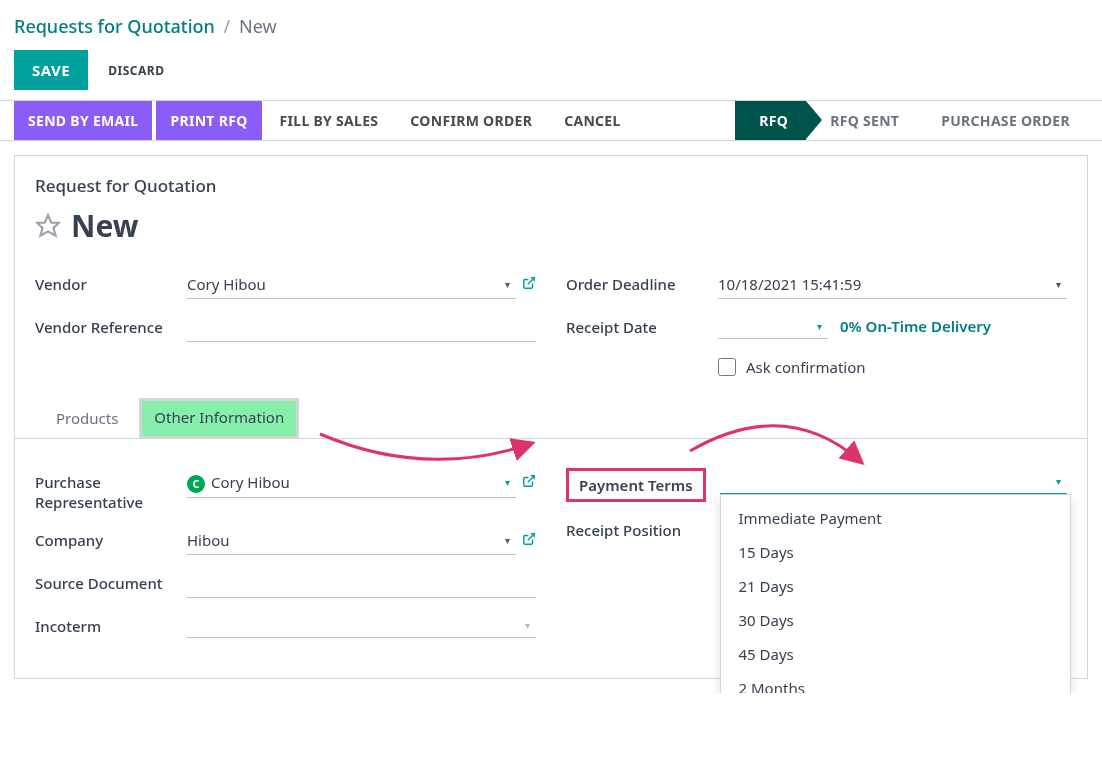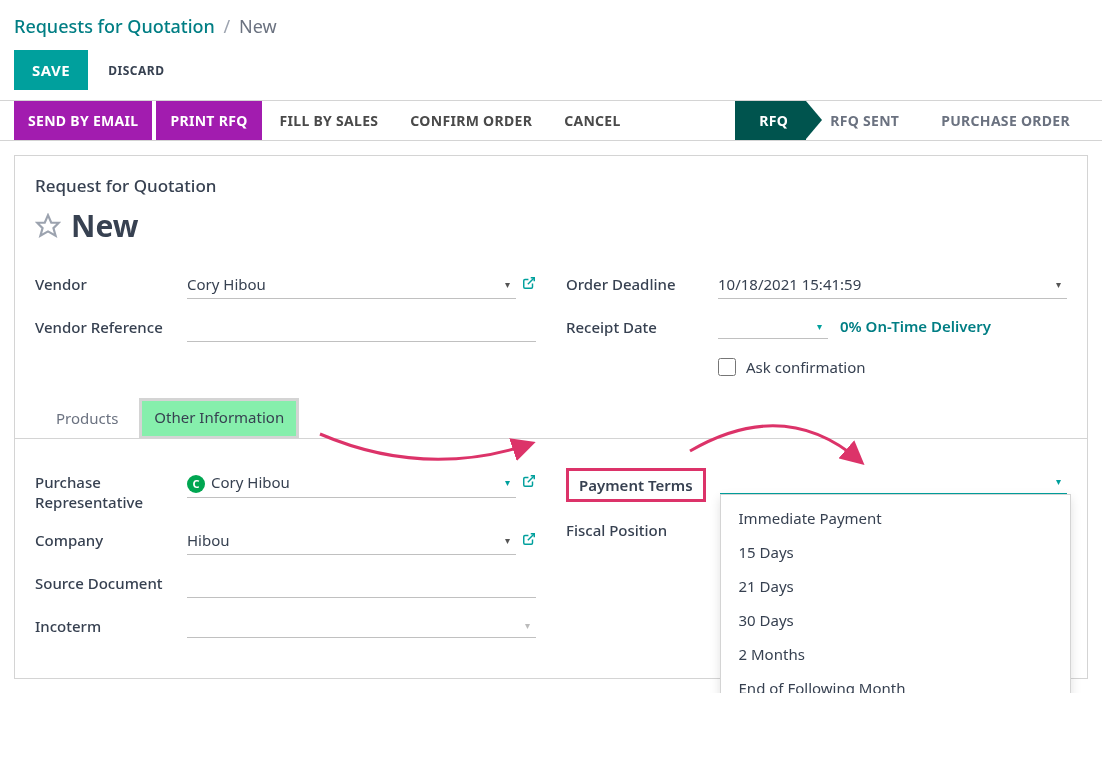--- a/index.html
+++ b/index.html
@@ -9,21 +9,21 @@
   .breadcrumb { font-size: 18px; margin-bottom: 12px; }
   .breadcrumb .parent { color: #017e84; font-weight: 500; }
   .breadcrumb .sep { color: #9ca3af; margin: 0 4px; }
   .breadcrumb .current { color: #6b7280; }
   
   .header-buttons { display: flex; gap: 20px; align-items: center; }
   .btn-save { background: #00a09d; color: #fff; font-weight: 700; padding: 10px 18px; border: none; font-size: 15px; cursor: pointer; letter-spacing: 0.5px; }
   .btn-discard { background: none; border: none; color: #374151; font-weight: 700; font-size: 12px; cursor: pointer; letter-spacing: 0.5px; }
   
   .action-bar { display: flex; align-items: center; background: #fff; border-top: 1px solid #d4d4d4; border-bottom: 1px solid #d4d4d4; padding: 0 14px; gap: 4px; }
-  .action-btn { background: #a21caf; color: #fff; font-weight: 700; padding: 10px 14px; border: none; font-size: 14px; cursor: pointer; letter-spacing: 0.3px; }
+  .action-btn { background: #8b5cf6; color: #fff; font-weight: 700; padding: 10px 14px; border: none; font-size: 14px; cursor: pointer; letter-spacing: 0.3px; }
   .action-link { background: none; border: none; color: #4a4a4a; font-weight: 700; font-size: 14px; padding: 10px 14px; cursor: pointer; letter-spacing: 0.3px; }
   .spacer { flex: 1; }
   
   .status-arrow { display: flex; align-items: center; position: relative; }
   .status-item { position: relative; padding: 10px 18px 10px 24px; font-weight: 700; font-size: 14px; color: #6b7280; letter-spacing: 0.3px; }
   .status-item.active { background: #00544e; color: #fff; }
   .status-item.active::after {
     content: ''; position: absolute; right: -16px; top: 0; width: 0; height: 0;
     border-top: 19px solid transparent; border-bottom: 19px solid transparent;
     border-left: 16px solid #00544e; z-index: 2;
@@ -250,25 +250,26 @@
           </div>
           <div class="field-input-wrap">
             <div class="field-value" style="border-bottom-color:#00a09d;">
               <span class="dropdown-caret teal">▾</span>
             </div>
             <div class="dropdown-menu">
               <div class="item">Immediate Payment</div>
               <div class="item">15 Days</div>
               <div class="item">21 Days</div>
               <div class="item">30 Days</div>
+              <div class="item">45 Days</div>
               <div class="item">2 Months</div>
               <div class="item">End of Following Month</div>
               <div class="item search">Search More...</div>
             </div>
           </div>
         </div>
         <div class="field-row">
-          <div class="field-label">Fiscal Position</div>
+          <div class="field-label">Receipt Position</div>
         </div>
       </div>
     </div>
   </div>
 </div>
 
 </body></html>

